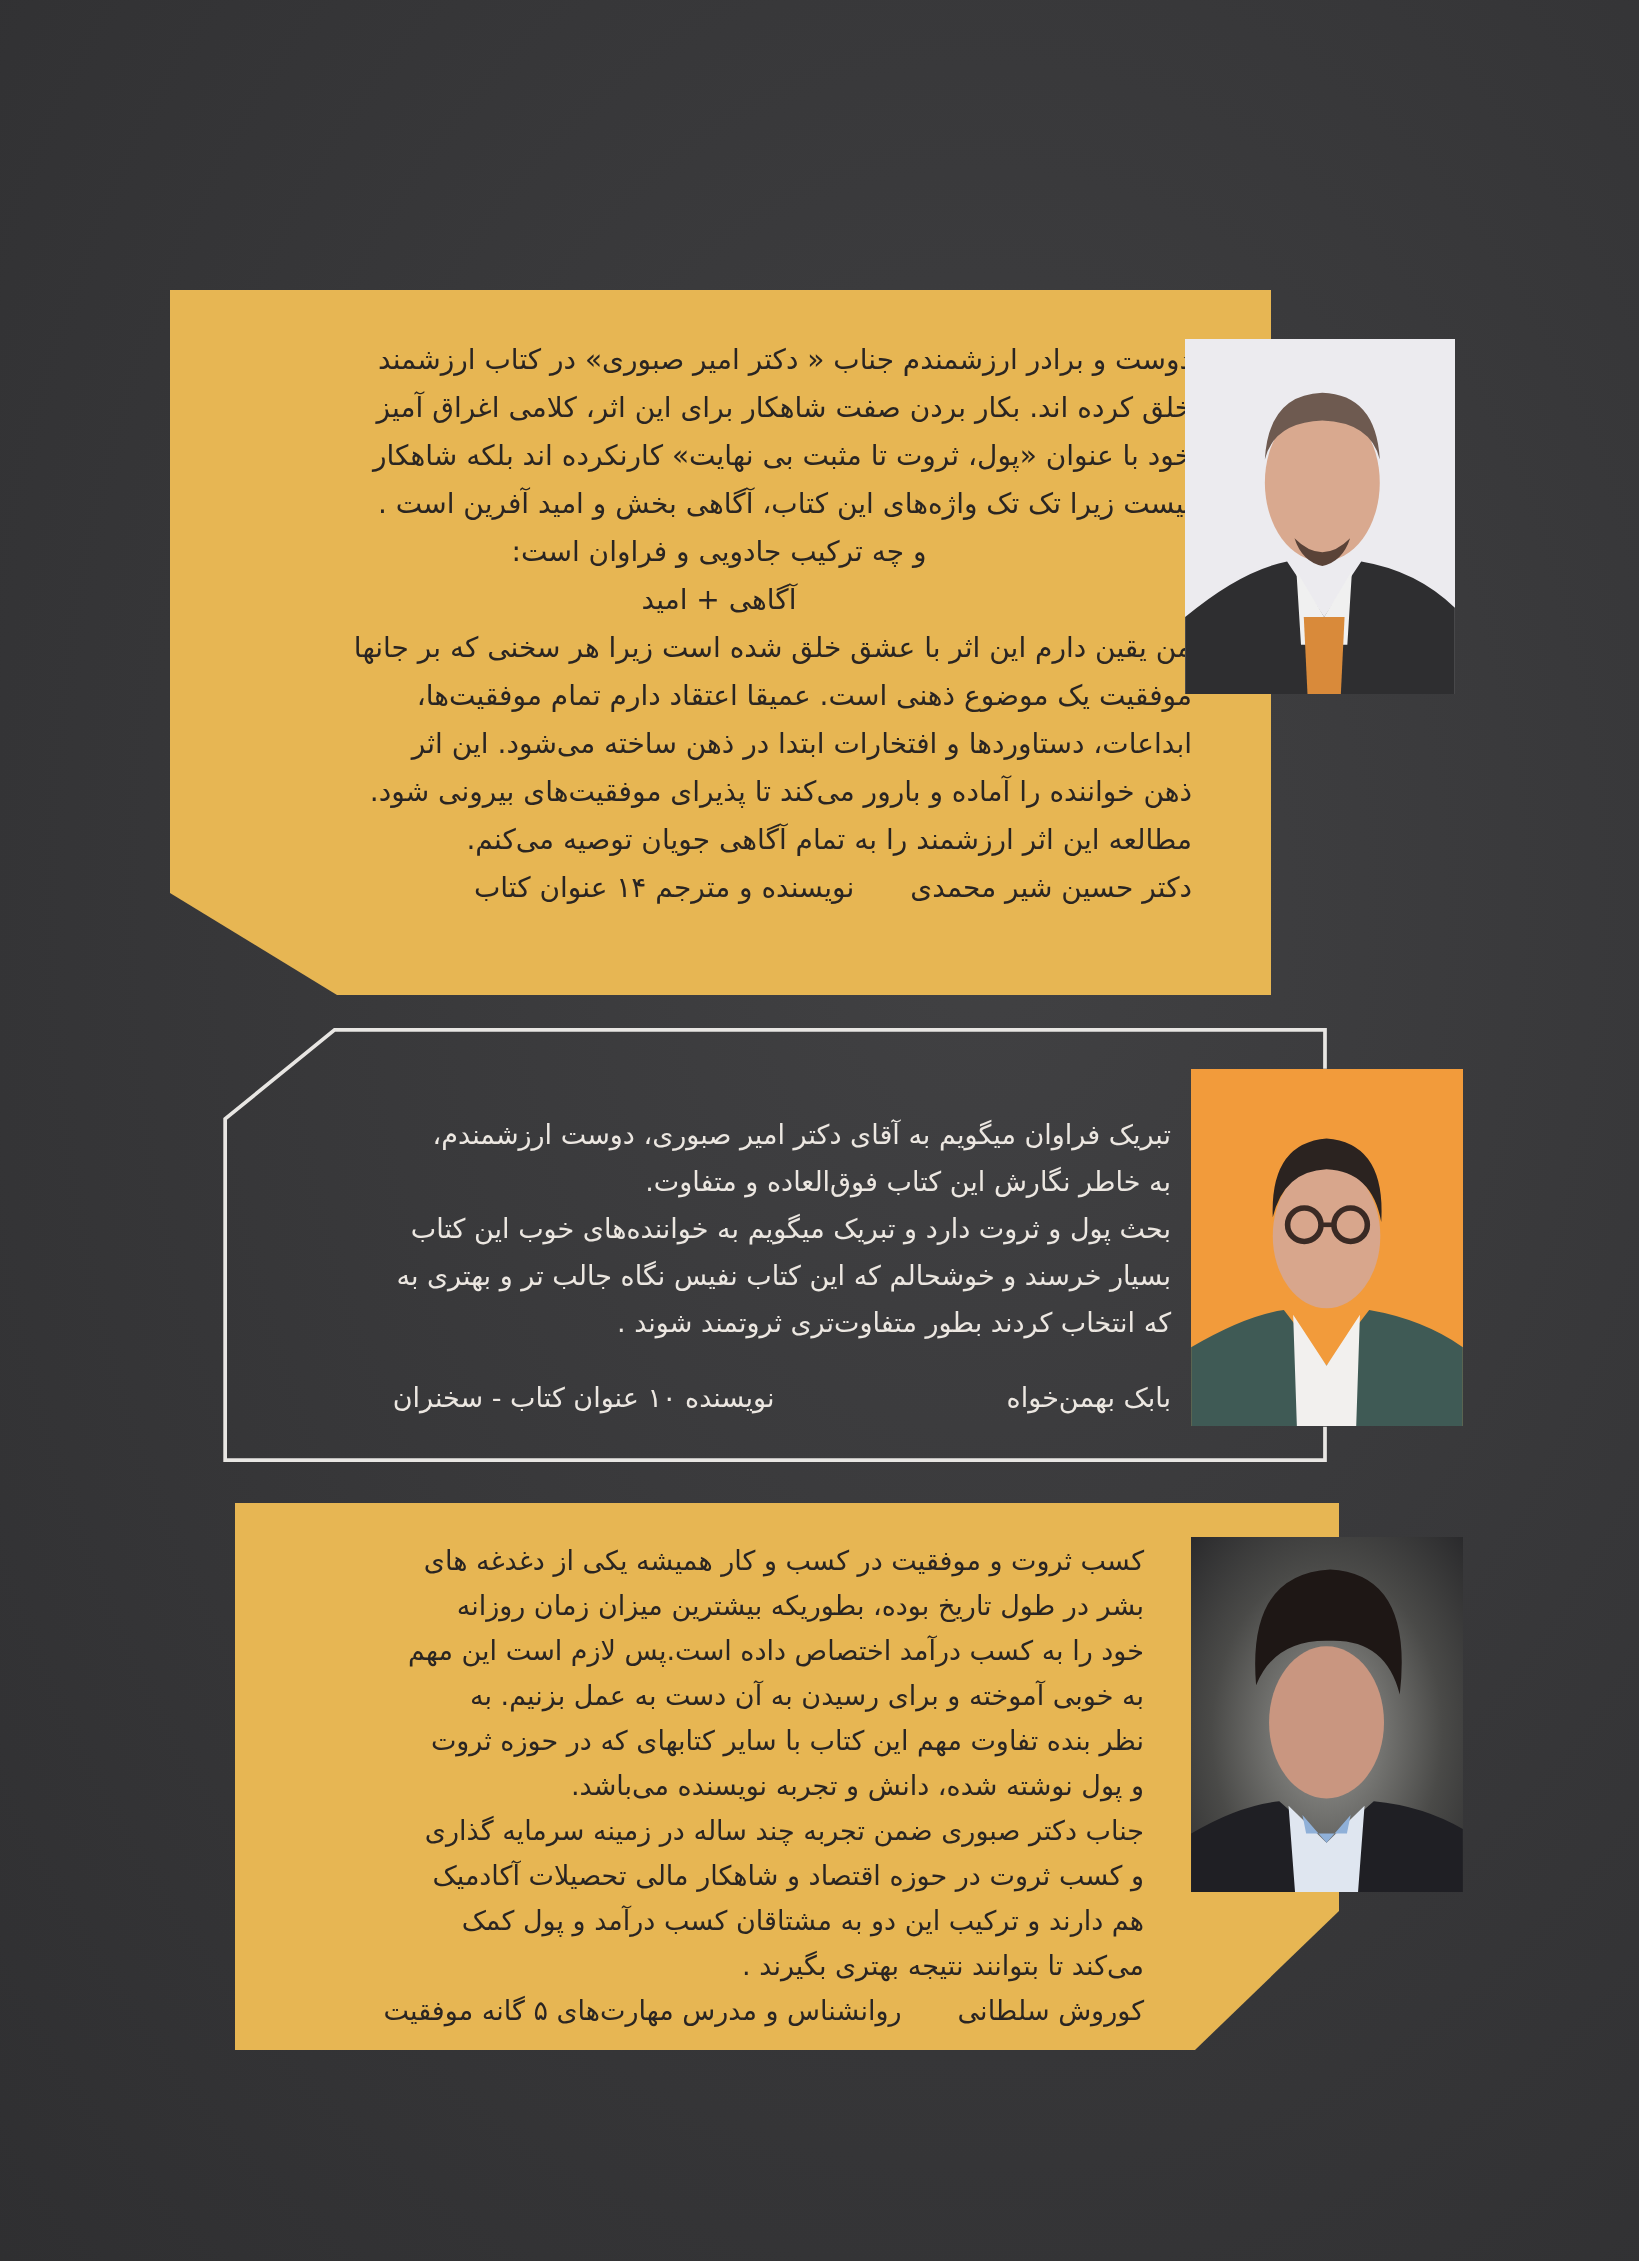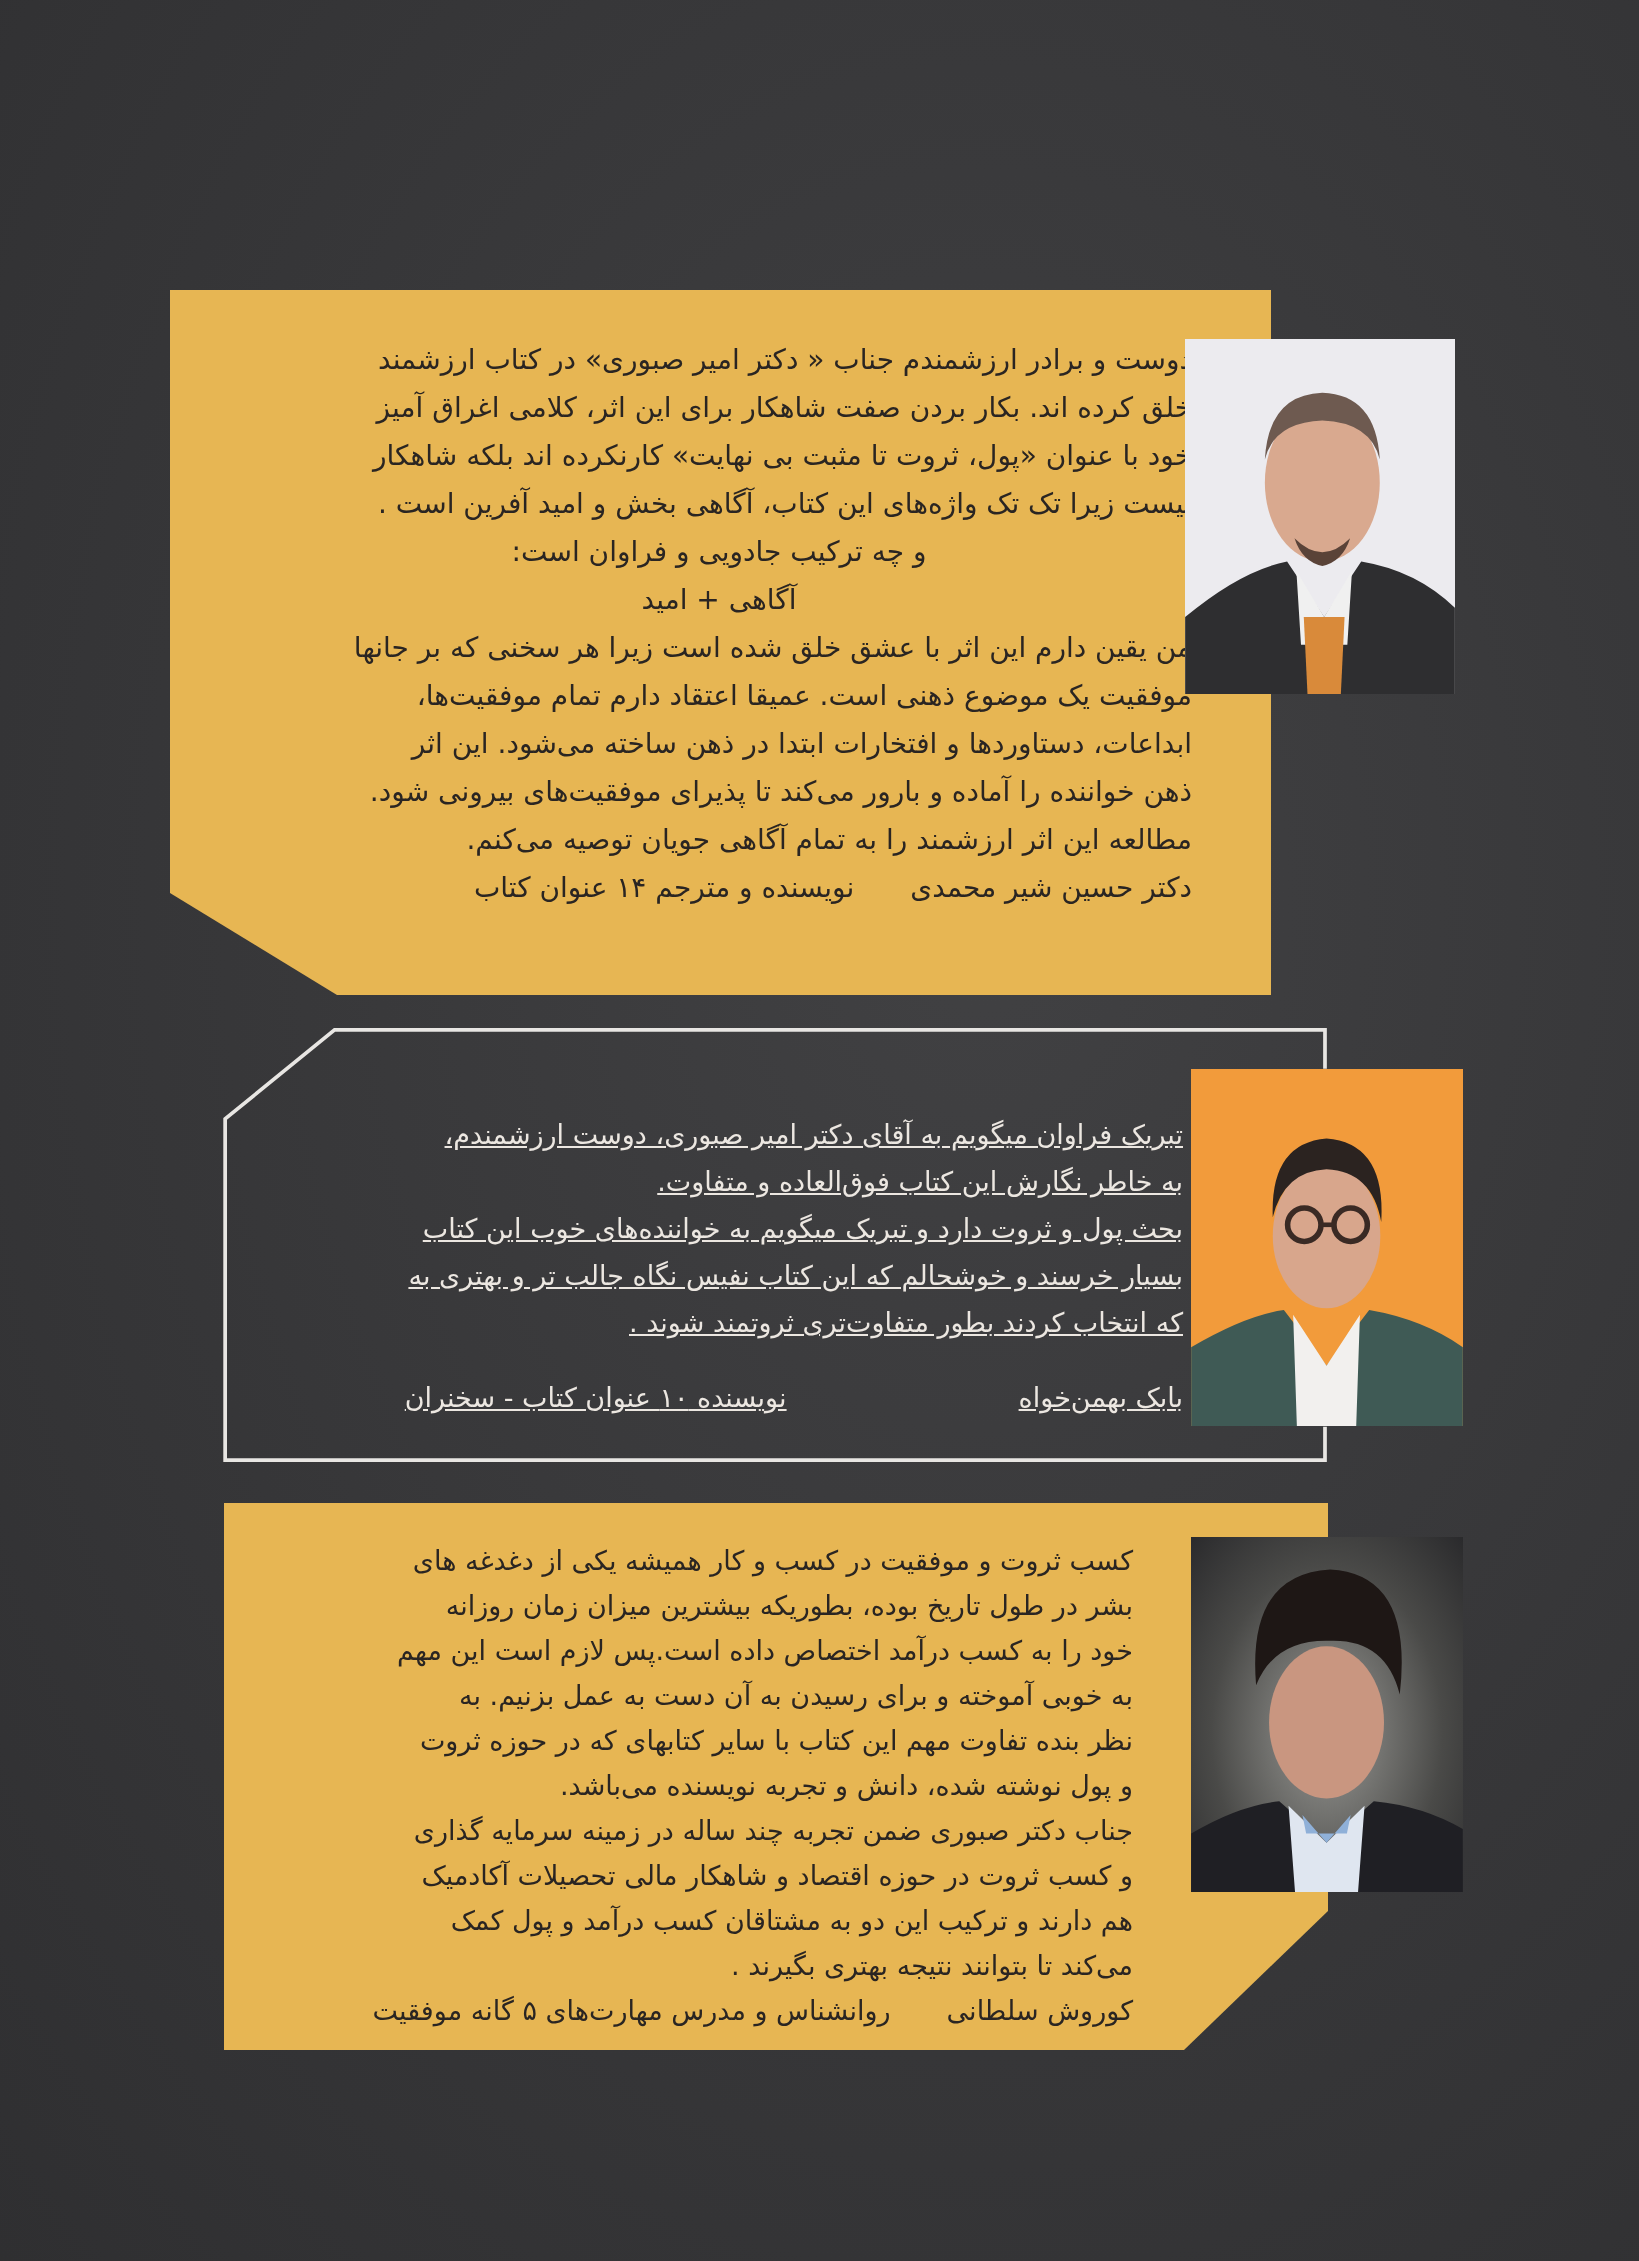--- a/index.html
+++ b/index.html
@@ -26,27 +26,27 @@
       font-size: 28px; line-height: 48px; text-align: justify;
     }
     #panel1 .center { text-align: center; }
     .sig { display: flex; gap: 56px; }
 
     #panel2 {
       left: 223px; top: 1028px; width: 1106px; height: 434px;
     }
     #panel2 svg.frame { position: absolute; left: 0; top: 0; }
     #panel2 .text {
-      position: absolute; right: 146px; top: 83px; width: 928px;
-      font-size: 27px; line-height: 47px; color: #ece7e1; text-decoration: underline;
+      position: absolute; right: 158px; top: 83px; width: 928px;
+      font-size: 27px; line-height: 47px; color: #ece7e1;
     }
     #panel2 .sig { margin-top: 28px; justify-content: flex-start; gap: 232px; }
 
     #panel3 {
-      left: 224px; top: 1503px; width: 1104px; height: 547px;
+      left: 235px; top: 1503px; width: 1104px; height: 547px;
       clip-path: polygon(0 0, 100% 0, 100% 408px, 960px 100%, 0 100%);
     }
     #panel3 .text {
       position: absolute; right: 195px; top: 35px; width: 863px;
       font-size: 27px; line-height: 45px; text-align: justify;
     }
 
     .photo {
       position: absolute; overflow: hidden;
     }

